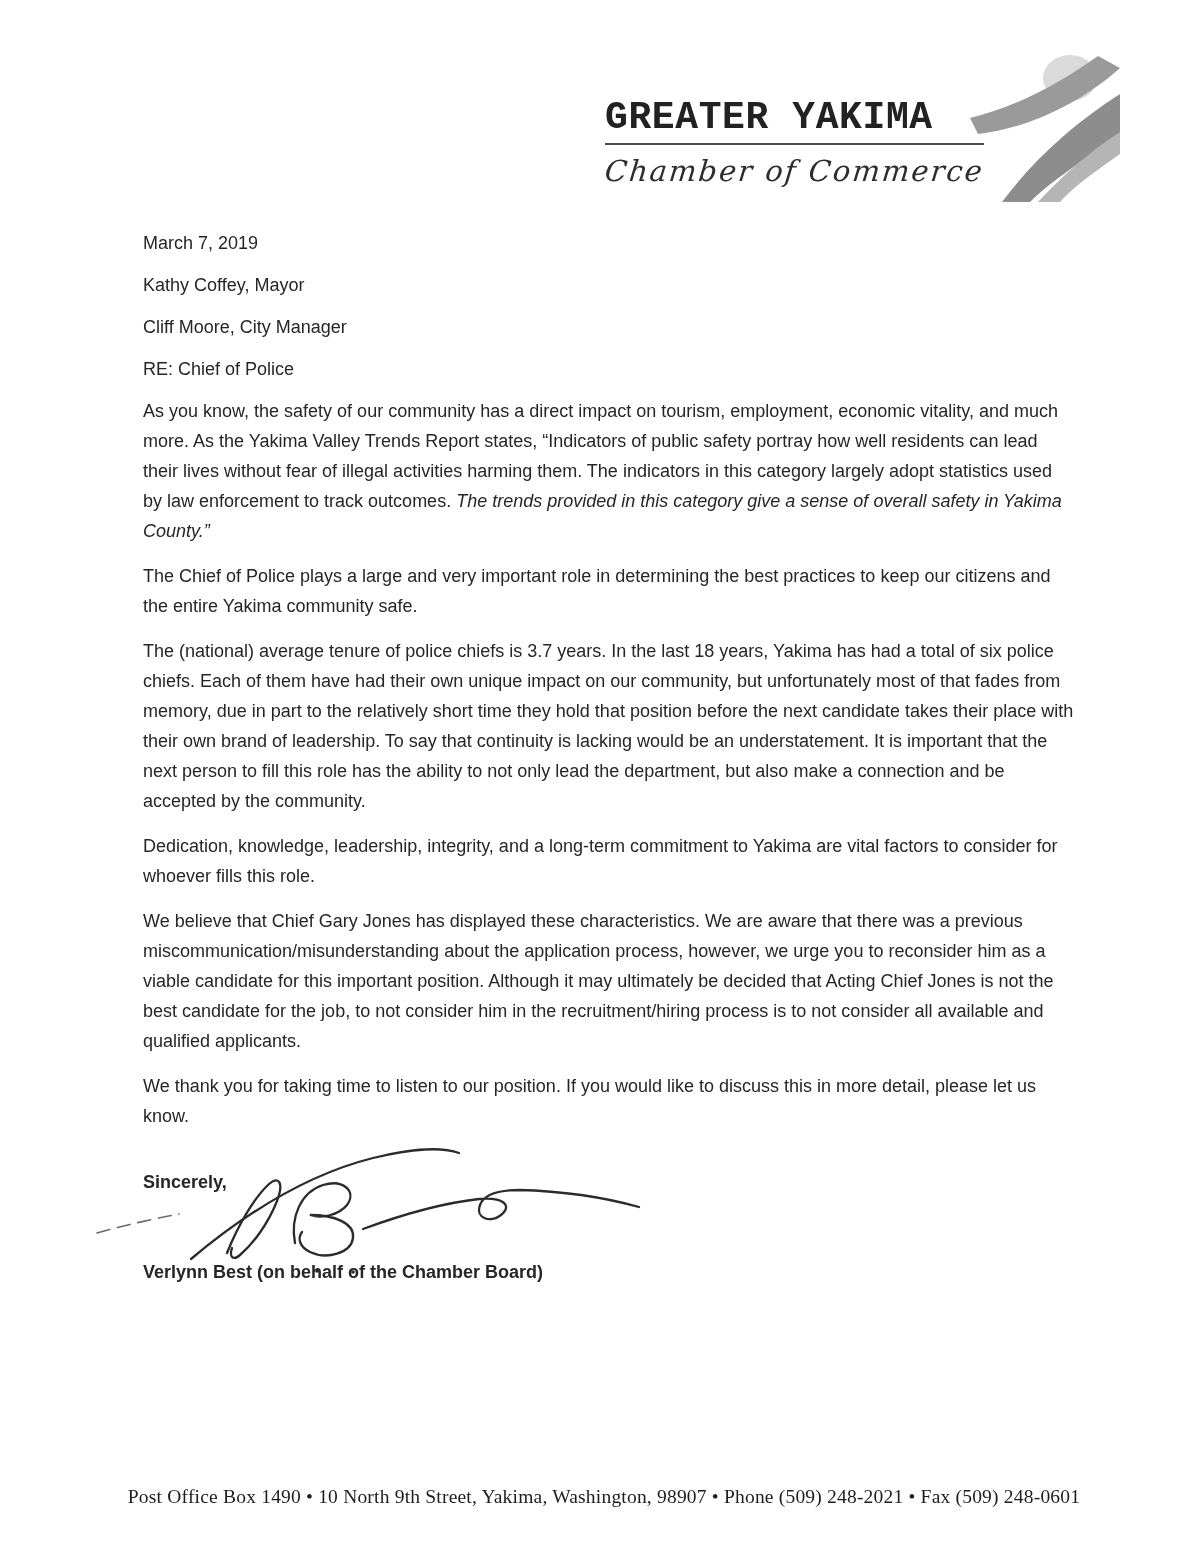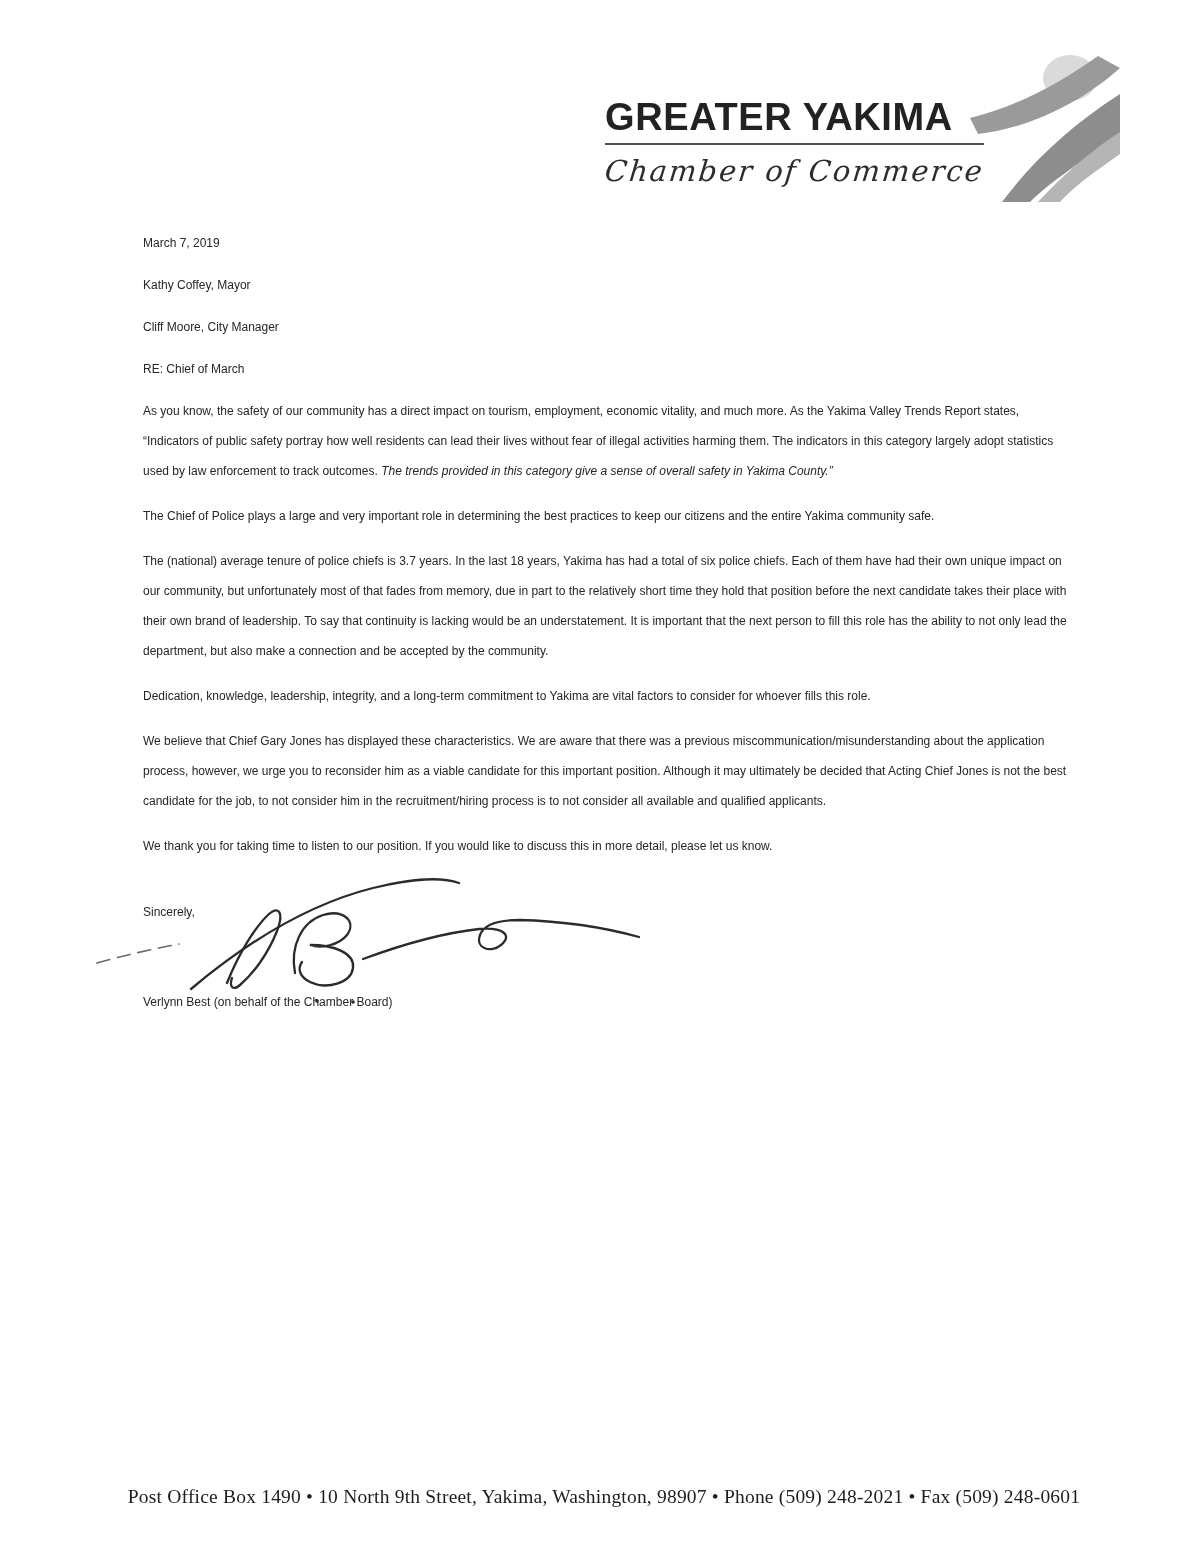--- a/index.html
+++ b/index.html
@@ -23,50 +23,51 @@
     align-items: flex-start;
   }
   .logo-textblock { margin-top: 44px; }
   .logo-title {
     font-size: 38px;
     font-weight: 700;
     letter-spacing: 0.6px;
     color: #222222;
     white-space: nowrap;
     padding-bottom: 4px;
+    font-family: Liberation Mono, monospace;
   }
   .logo-rule { height: 2px; background: #4d4d4d; }
   .logo-subtitle {
     font-family: "DejaVu Serif", serif;
     font-style: italic;
     font-size: 29px;
     margin-top: 9px;
     color: #2d2d2d;
     letter-spacing: 2px;
     transform: skewX(-6deg);
     white-space: nowrap;
   }
   .logo-graphic { width: 152px; height: 150px; margin-left: -16px; flex: none; }
 
   
   .letter-body {
     position: absolute;
     left: 143px;
     top: 228px;
     width: 948px;
-    font-size: 12px;
+    font-size: 18px;
     line-height: 30px;
     color: #262626;
   }
   .line { margin: 0 0 12px 0; }
   .para { margin: 0 17px 15px 0; }
   .para .ital { font-style: italic; }
 
   
-  .closing { position: relative; margin-top: 36px; }
+  .closing { position: relative; margin-top: 36px; font-weight: bold; }
   .signature-svg {
     position: absolute;
     left: -52px;
     top: -36px;
     width: 560px;
     height: 150px;
     pointer-events: none;
   }
   .closing-word { margin: 0; }
   .signer-name { margin: 60px 0 12px 0; }
@@ -101,21 +102,21 @@
       <path d="M2 66 C 44 56 88 34 130 4 L 152 16 C 114 50 62 76 10 82 Z" fill="#9a9a9a"></path>
       <path d="M34 150 C 64 110 102 74 152 42 L 152 82 C 116 108 82 130 62 150 Z" fill="#8d8d8d"></path>
       <path d="M70 150 C 96 122 124 98 152 80 L 152 102 C 126 120 104 136 92 150 Z" fill="#b5b5b5"></path>
     </svg>
   </header>
 
   <main class="letter-body">
     <p class="line">March 7, 2019</p>
     <p class="line">Kathy Coffey, Mayor</p>
     <p class="line">Cliff Moore, City Manager</p>
-    <p class="line">RE: Chief of March</p>
+    <p class="line">RE: Chief of Police</p>
 
     <p class="para"><span>As you know, the safety of our community has a direct impact on tourism, employment, economic vitality, and much more.  As the Yakima Valley Trends Report states, “Indicators of public safety portray how well residents can lead their lives without fear of illegal activities harming them.  The indicators in this category largely adopt statistics used by law enforcement to track outcomes. </span><span class="ital">The trends provided in this category give a sense of overall safety in Yakima County.”</span></p>
 
     <p class="para">The Chief of Police plays a large and very important role in determining the best practices to keep our citizens and the entire Yakima community safe.</p>
 
     <p class="para">The (national) average tenure of police chiefs is 3.7 years.  In the last 18 years, Yakima has had a total of six police chiefs.   Each of them have had their own unique impact on our community, but unfortunately most of that fades from memory, due in part to the relatively short time they hold that position before the next candidate takes their place with their own brand of leadership.  To say that continuity is lacking would be an understatement.  It is important that the next person to fill this role has the ability to not only lead the department, but also make a connection and be accepted by the community.</p>
 
     <p class="para">Dedication, knowledge, leadership, integrity, and a long-term commitment to Yakima are vital factors to consider for whoever fills this role.</p>
 
     <p class="para">We believe that Chief Gary Jones has displayed these characteristics.  We are aware that there was a previous miscommunication/misunderstanding about the application process, however, we urge you to reconsider him as a viable candidate for this important position.  Although it may ultimately be decided that Acting Chief Jones is not the best candidate for the job, to not consider him in the recruitment/hiring process is to not consider all available and qualified applicants.</p>

